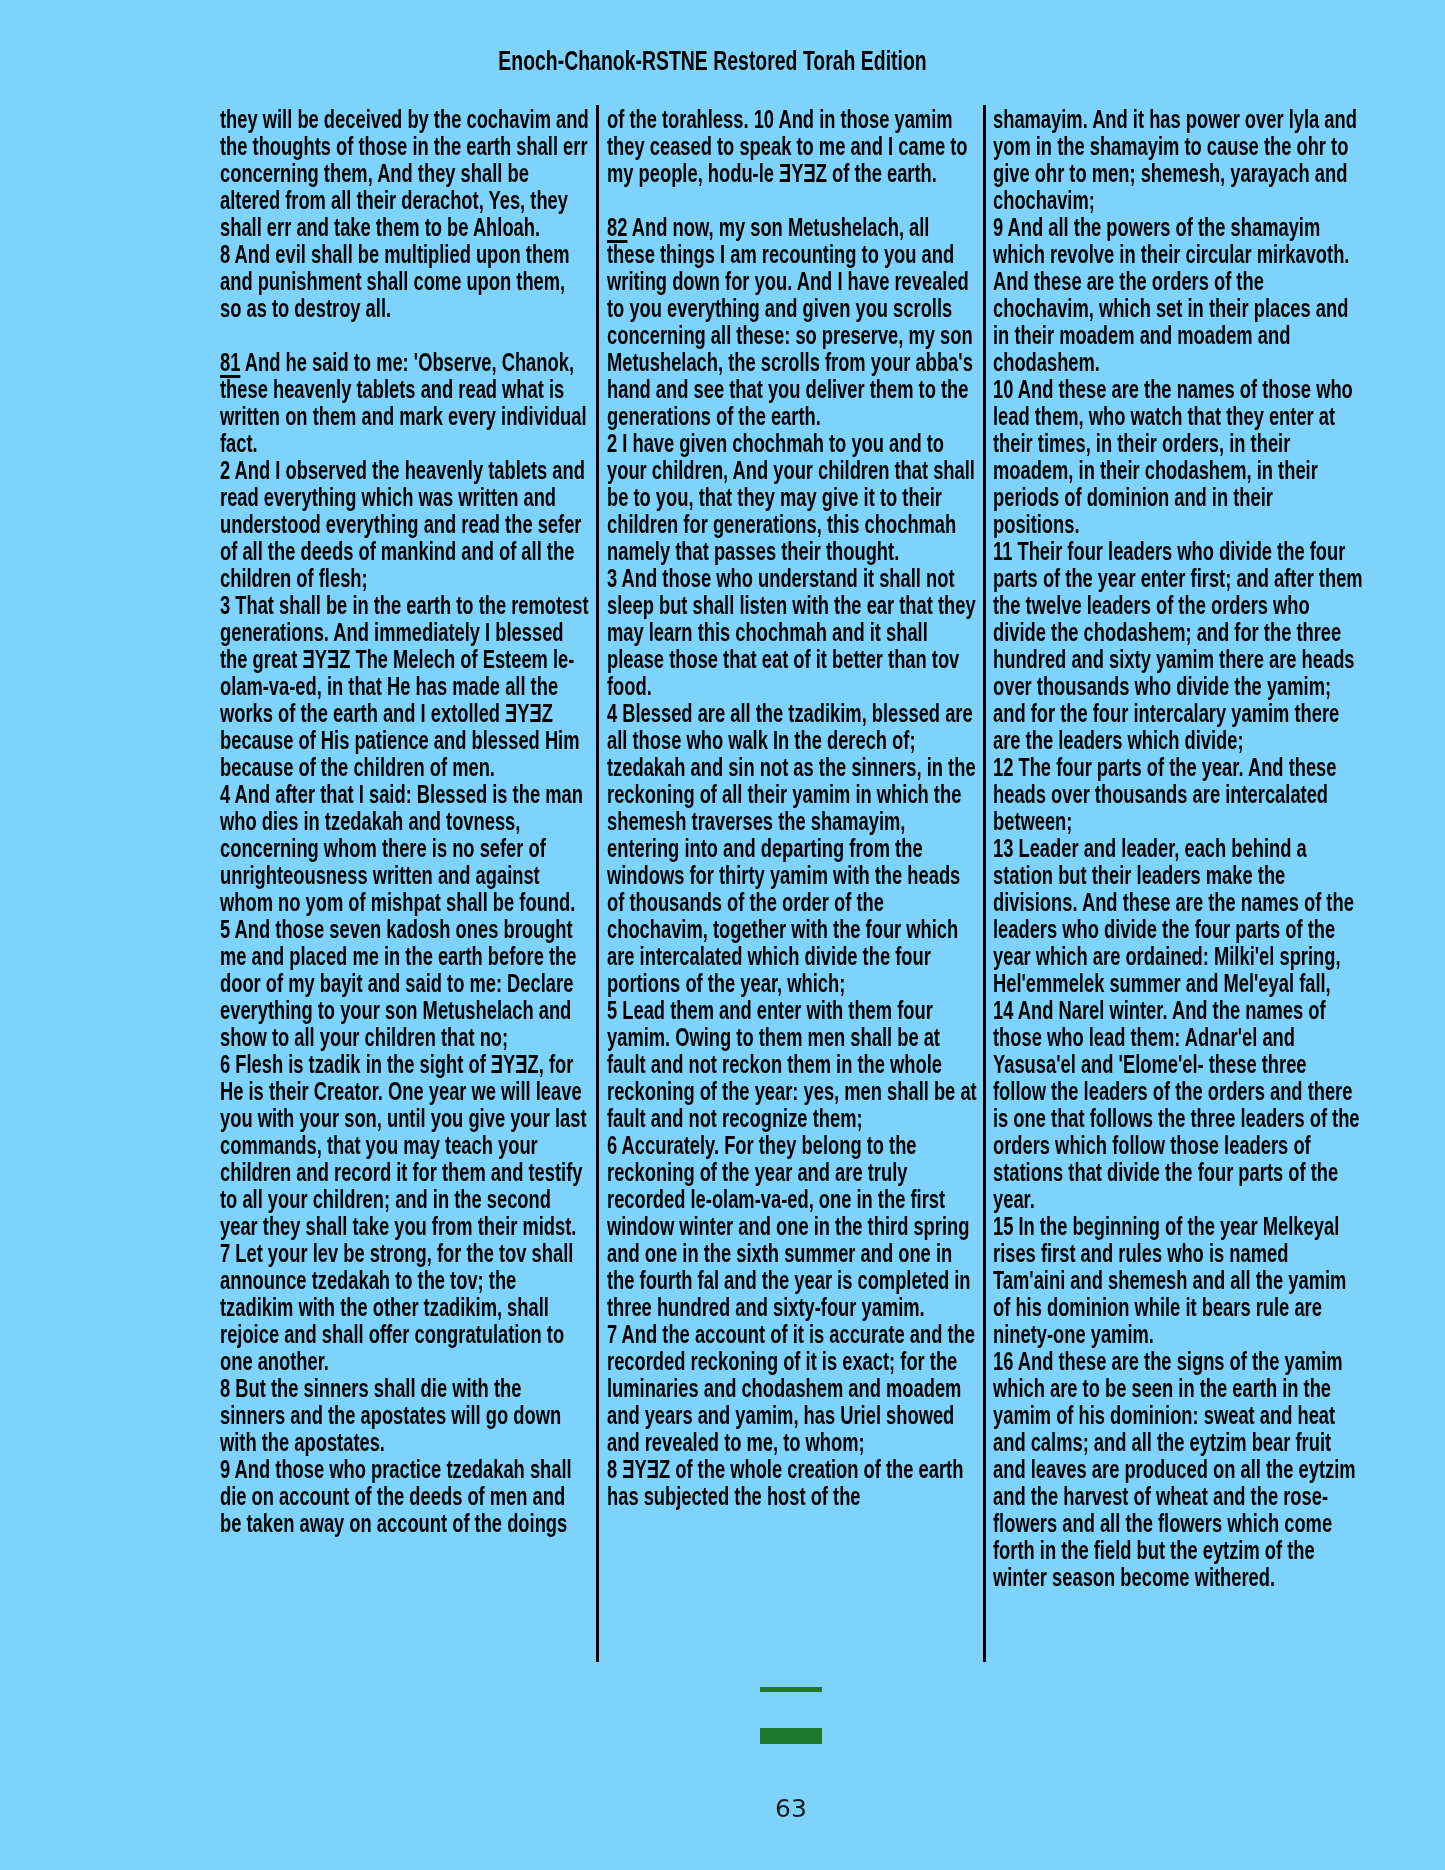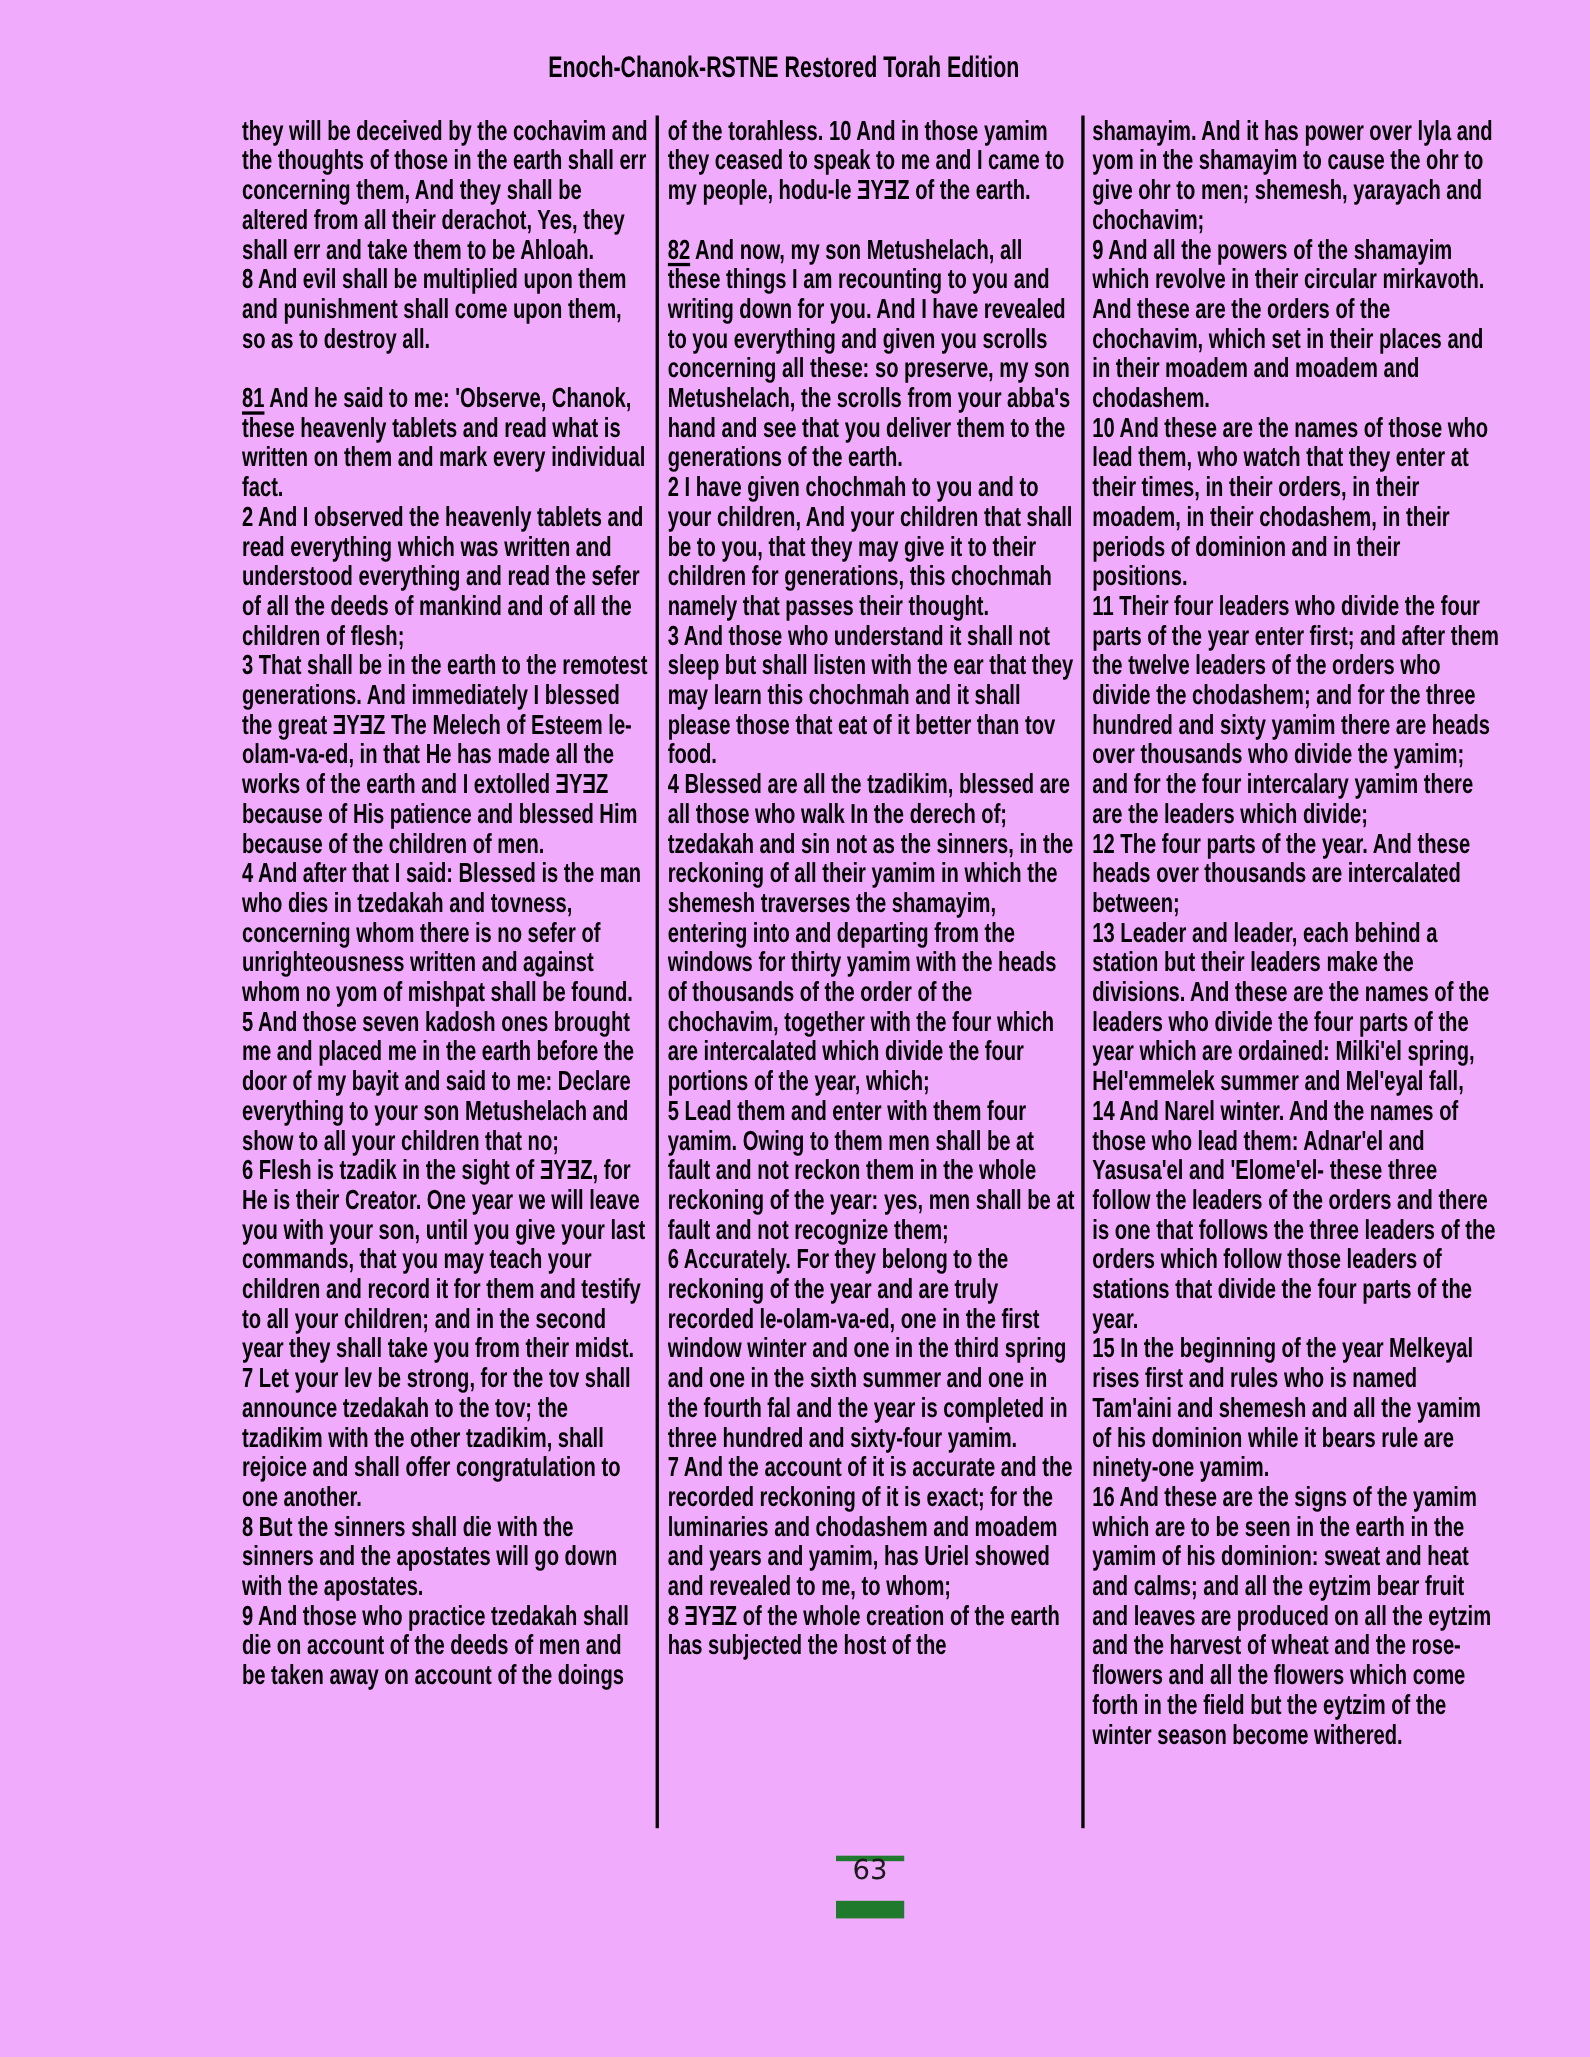--- a/index.html
+++ b/index.html
@@ -1,20 +1,20 @@
 <!DOCTYPE html>
 <html><head>
 <meta charset="utf-8">
 <style>
   html,body { margin:0; padding:0; }
   .page {
     position: relative;
     width: 1445px;
     height: 1870px;
-    background: #f0abfc;
+    background: #7dd3fc;
     color: #000000;
     font-family: "Liberation Sans", sans-serif;
     overflow: hidden;
   }
   .header-wrap {
     position: absolute;
     top: 46px;
     left: 0;
     width: 1426px;
     text-align: center;
@@ -62,21 +62,21 @@
   .rule-top {
     position: absolute;
     left: 760px;
     top: 1687px;
     width: 62px;
     height: 5px;
   }
   .page-num {
     position: absolute;
     left: 756px;
-    top: 1685px;
+    top: 1794px;
     width: 70px;
     text-align: center;
     font-family: "DejaVu Sans", sans-serif;
     font-size: 25px;
     font-weight: normal;
     color: #1a1a1a;
   }
   .rule-bottom {
     position: absolute;
     left: 760px;

